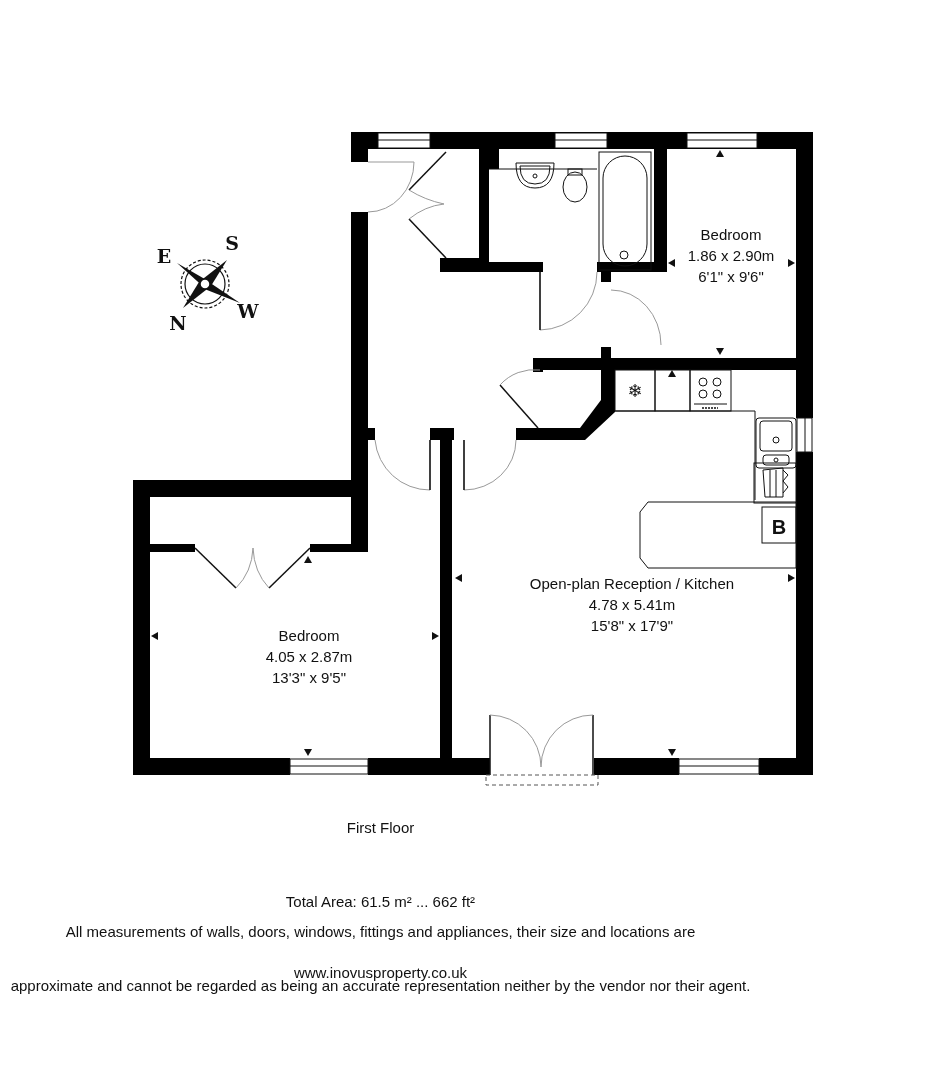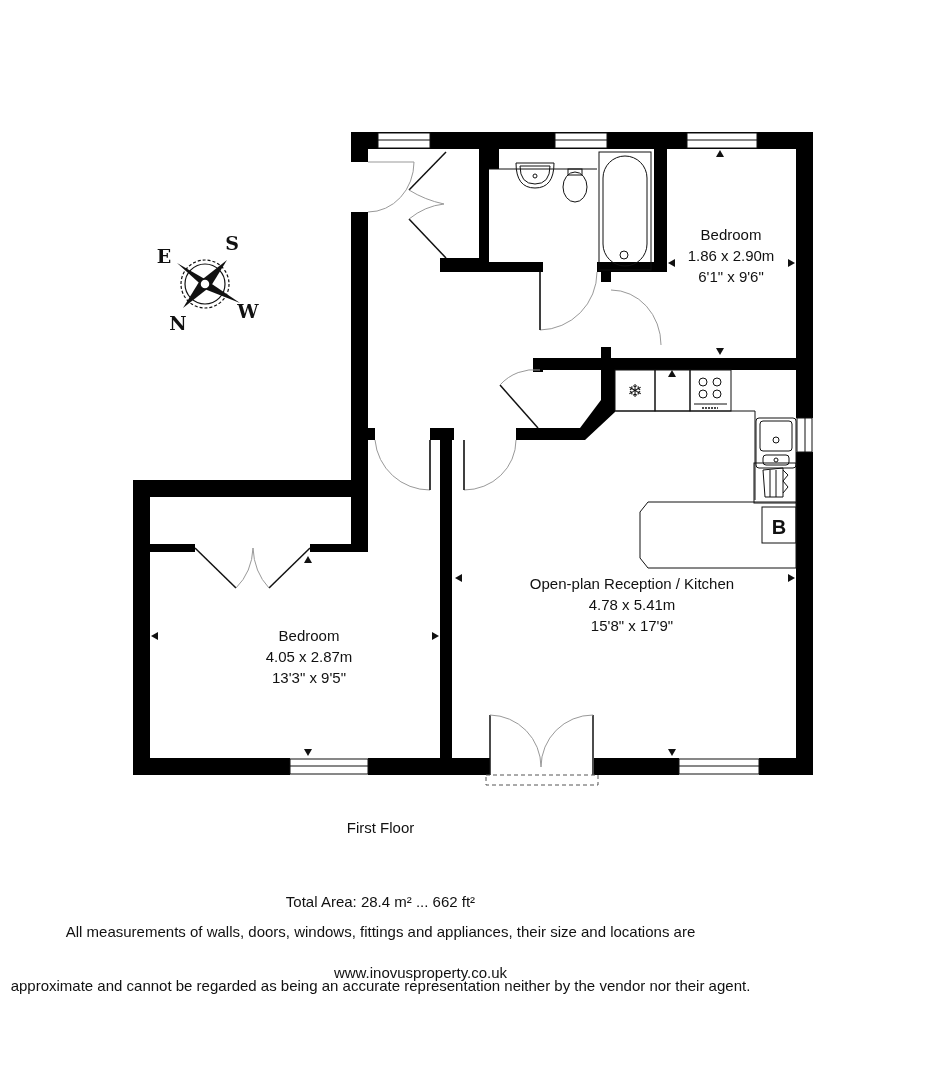--- a/index.html
+++ b/index.html
@@ -186,16 +186,16 @@
     <text class="label" x="632" y="631">15'8" x 17'9"</text>
   </g>
   <g>
     <text class="label" x="309" y="641">Bedroom</text>
     <text class="label" x="309" y="662">4.05 x 2.87m</text>
     <text class="label" x="309" y="683">13'3" x 9'5"</text>
   </g>
 </svg>
 
 <div class="caption" style="top:818px;">First Floor</div>
-<div class="caption" style="top:892px;">Total Area: 28.4 m² ... 662 ft²</div>
+<div class="caption" style="top:892px;">Total Area: 61.5 m² ... 662 ft²</div>
 <div class="caption" style="top:922px;">All measurements of walls, doors, windows, fittings and appliances, their size and locations are</div>
 <div class="caption" style="top:976px;">approximate and cannot be regarded as being an accurate representation neither by the vendor nor their agent.</div>
-<div class="caption" style="top:963px;margin-left:40px;">www.inovusproperty.co.uk</div>
+<div class="caption" style="top:963px;">www.inovusproperty.co.uk</div>
 
 </body></html>

